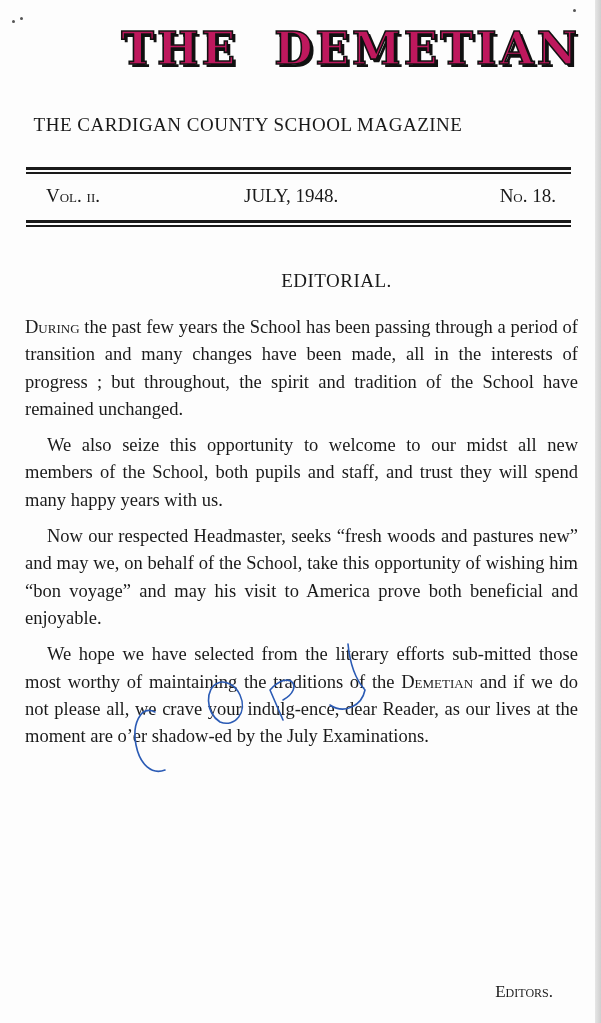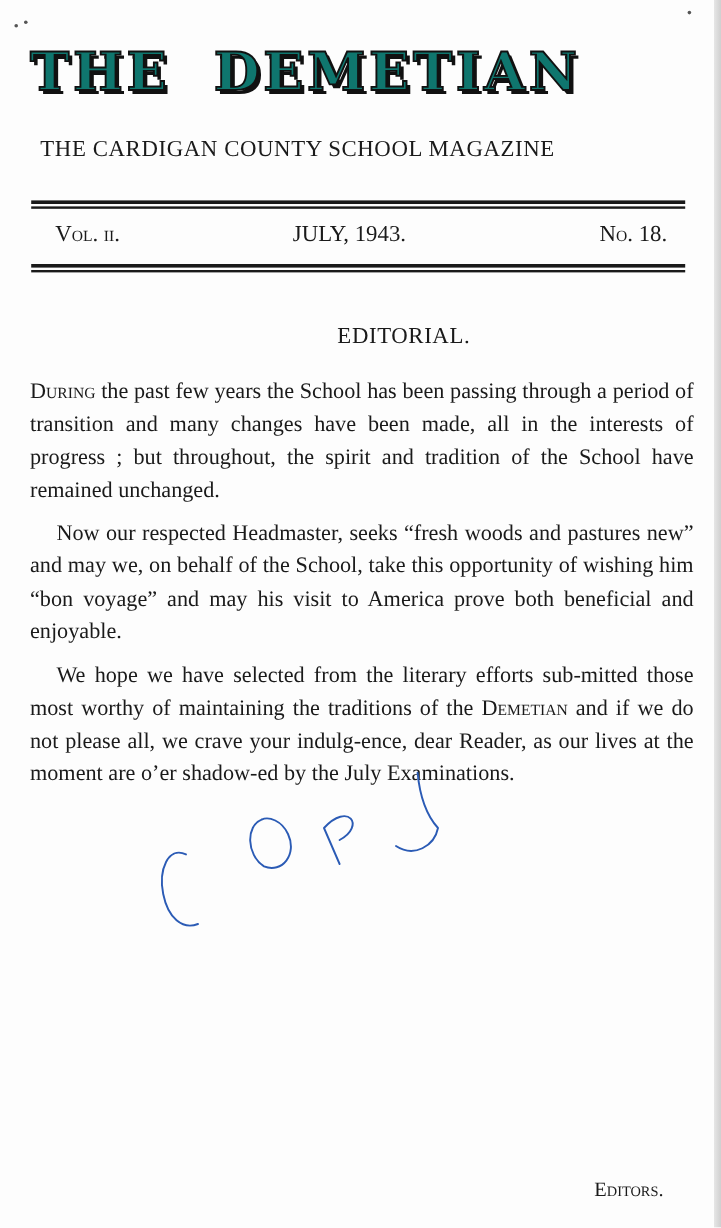--- a/index.html
+++ b/index.html
@@ -2,23 +2,23 @@
 <html><head>
   <meta charset="utf-8">
   <style>
     html, body { margin: 0; padding: 0; }
     body {
       width: 601px; height: 1023px; background: #fdfdfd; position: relative; overflow: hidden;
       font-family: "Liberation Serif", "DejaVu Serif", serif; color: #1a1a1a;
     }
     .edge { position: absolute; top: 0; right: 0; width: 6px; height: 1023px; background: linear-gradient(to right, #e6e6e6, #cfcfcf); }
     .masthead {
-      position: absolute; top: 36px; left: 25px; width: 555px; text-align: left;
+      position: absolute; top: 24px; left: 25px; width: 555px; text-align: right;
       font-family: "DejaVu Serif", serif; font-weight: bold; font-size: 44px; letter-spacing: 3px;
-      color: #0f766e; -webkit-text-stroke: 1.6px #111;
+      color: #be185d; -webkit-text-stroke: 1.6px #111;
       text-shadow: 3px 3px 0 #111;
       word-spacing: 18px; line-height: 50px;
     }
     .subtitle {
       position: absolute; top: 114px; left: 0; width: 496px; text-align: center;
       font-size: 19px; letter-spacing: 0.5px;
     }
     .rule { position: absolute; left: 26px; width: 545px; }
     .rule .l1 { height: 3px; background: #1a1a1a; }
     .rule .gap { height: 2px; }
@@ -58,33 +58,34 @@
 <div class="masthead">THE DEMETIAN</div>
 <div class="subtitle">THE CARDIGAN COUNTY SCHOOL MAGAZINE</div>
 
 <div class="rule top">
   <div class="l1"></div>
     <div class="gap"></div>
     <div class="l2"></div>
 </div>
 <div class="issue-line">
   <span class="vol">Vol. ii.</span>
-  <span class="date">JULY, 1943.</span>
+  <span class="date">JULY, 1948.</span>
   <span class="num">No. 18.</span>
 </div>
 <div class="rule bottom">
   <div class="l1"></div>
     <div class="gap"></div>
     <div class="l2"></div>
 </div>
 
 <div class="heading">EDITORIAL.</div>
 
 <div class="body">
   <p class="first"><span class="sc">During</span><span> the past few years the School has been passing through a period of transition and many changes have been made, all in the interests of progress ; but throughout, the spirit and tradition of the School have remained unchanged.</span></p>
+  <p>We also seize this opportunity to welcome to our midst all new members of the School, both pupils and staff, and trust they will spend many happy years with us.</p>
   <p>Now our respected Headmaster, seeks “fresh woods and pastures new” and may we, on behalf of the School, take this opportunity of wishing him “bon voyage” and may his visit to America prove both beneficial and enjoyable.</p>
   <p><span>We hope we have selected from the literary efforts sub-mitted those most worthy of maintaining the traditions of the </span><span class="sc">Demetian</span><span> and if we do not please all, we crave your indulg-ence, dear Reader, as our lives at the moment are o’er shadow-ed by the July Examinations.</span></p>
 </div>
 
 <div class="signature">Editors.</div>
 
 <svg class="annotation" viewBox="0 0 601 1023">
   <g fill="none" stroke-width="1.6" stroke-linecap="round">
     <path d="M155 712 C140 705 132 725 136 745 C140 765 152 775 165 770" stroke="#2b5bb5"></path>
     <path d="M218 683 C205 688 205 712 220 722 C235 728 248 712 240 695 C235 684 224 680 218 683" stroke="#2b5bb5"></path>

